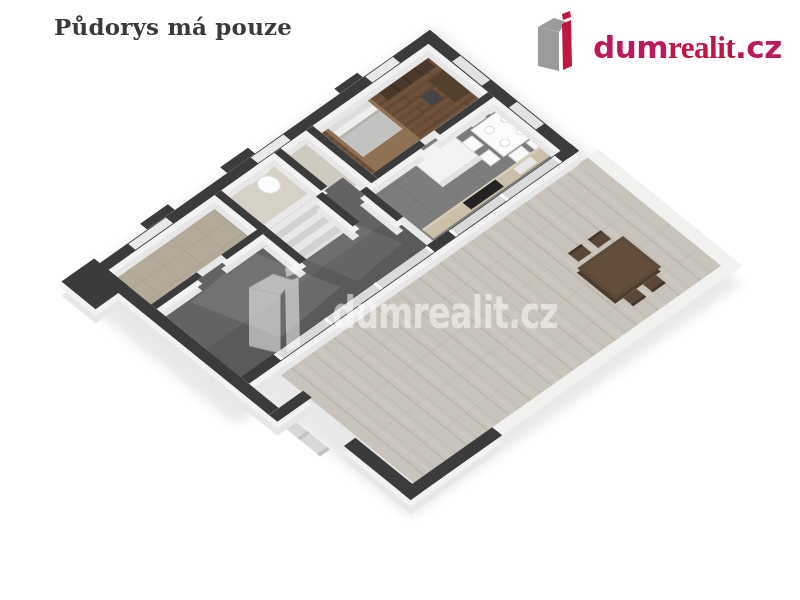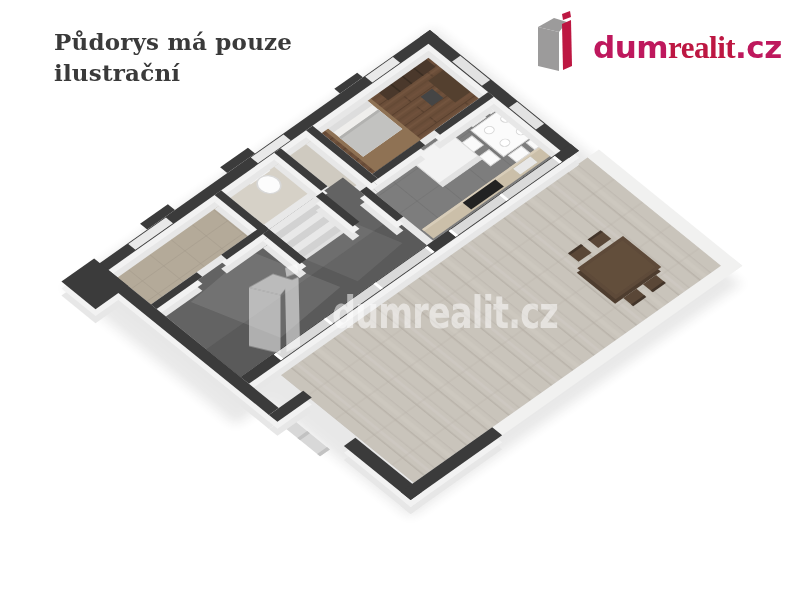--- a/index.html
+++ b/index.html
@@ -2,21 +2,21 @@
 <html><head>
 <meta charset="utf-8">
 <style>
   html,body{margin:0;padding:0;background:#fff;}
   #stage{
     position:relative;width:800px;height:600px;background:#ffffff;
     overflow:hidden;font-family:"Liberation Sans",sans-serif;
   }
   #plan-svg{position:absolute;left:0;top:0;}
   .disclaimer{
-    position:absolute;left:54px;top:26px;
+    position:absolute;left:54px;top:11px;
     font-family:"DejaVu Serif","Liberation Serif",serif;
     font-weight:700;font-size:23px;line-height:31px;
     color:#3a3a3a;letter-spacing:.2px;
   }
   .logo{
     position:absolute;left:531px;top:10px;height:62px;
     display:flex;align-items:flex-end;
   }
   .logo .logo-text{
     font-family:"DejaVu Sans","Liberation Sans",sans-serif;
@@ -239,21 +239,20 @@
     <g opacity="0.52" fill="#ffffff">
       <g transform="translate(246,262) scale(1.5)">
         <use href="#brand-icon-shape" fill="#ffffff"></use>
       </g>
       <text class="watermark-text" x="332" y="328" font-size="44" letter-spacing="-1" textLength="226" lengthAdjust="spacingAndGlyphs" fill="#ffffff">dumrealit.cz</text>
     </g>
   </svg>
 
   <div class="disclaimer">
     <div>Půdorys má pouze</div>
-    <div>ilustrační</div>
   </div>
 
   <div class="logo">
     <svg width="50" height="62" viewBox="0 0 40 62">
       <polygon points="2,17 23,22 23,61 2,56" fill="#9c9b9b"></polygon>
       <polygon points="2,17 18,8 31,12 23,22" fill="#9c9b9b"></polygon>
       <polygon points="26,4 34,1 35,7 27,10" fill="#bd1742"></polygon>
       <polygon points="26,14 35,10 36,56 27,60" fill="#bd1742"></polygon>
     </svg>
     <div class="logo-text">

